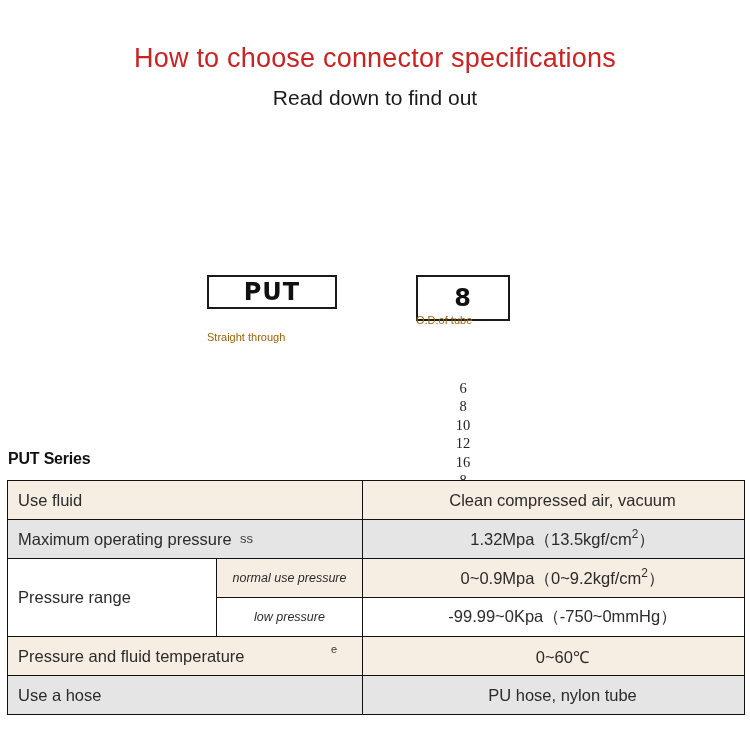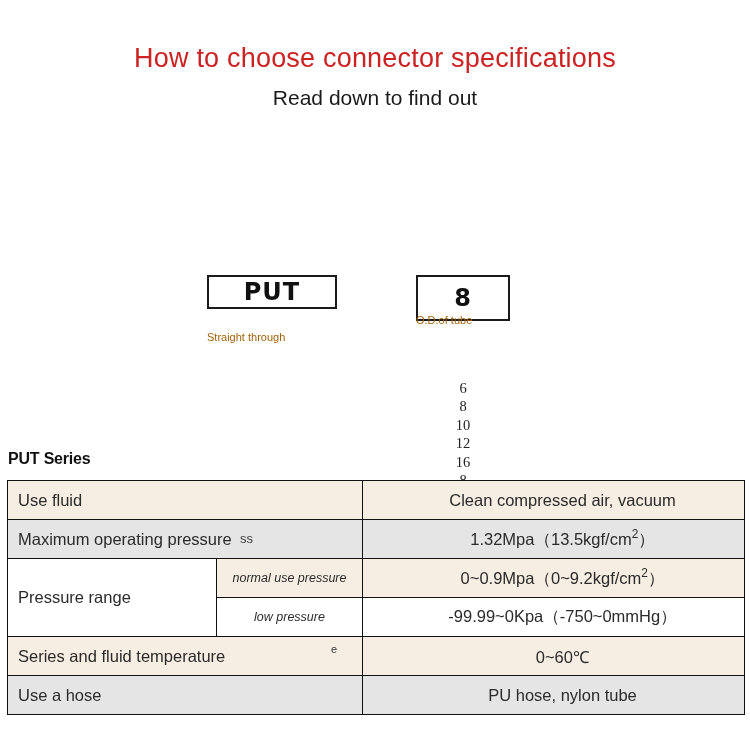--- a/index.html
+++ b/index.html
@@ -208,21 +208,21 @@
       <td class="sublabel tint">normal use pressure</td>
       <td class="value tint"><span>0~0.9Mpa（0~9.2kgf/cm</span><span class="sup">2</span><span>）</span></td>
     </tr>
 
     <tr>
       <td class="sublabel plain">low pressure</td>
       <td class="value plain">-99.99~0Kpa（-750~0mmHg）</td>
     </tr>
 
     <tr class="tint">
-      <td class="label" colspan="2">Series and fluid temperature</td>
+      <td class="label" colspan="2">Pressure and fluid temperature</td>
       <td class="value">0~60℃</td>
     </tr>
 
     <tr class="plain">
       <td class="label" colspan="2">Use a hose</td>
       <td class="value">PU hose, nylon tube</td>
     </tr>
   </tbody>
 </table>
 

